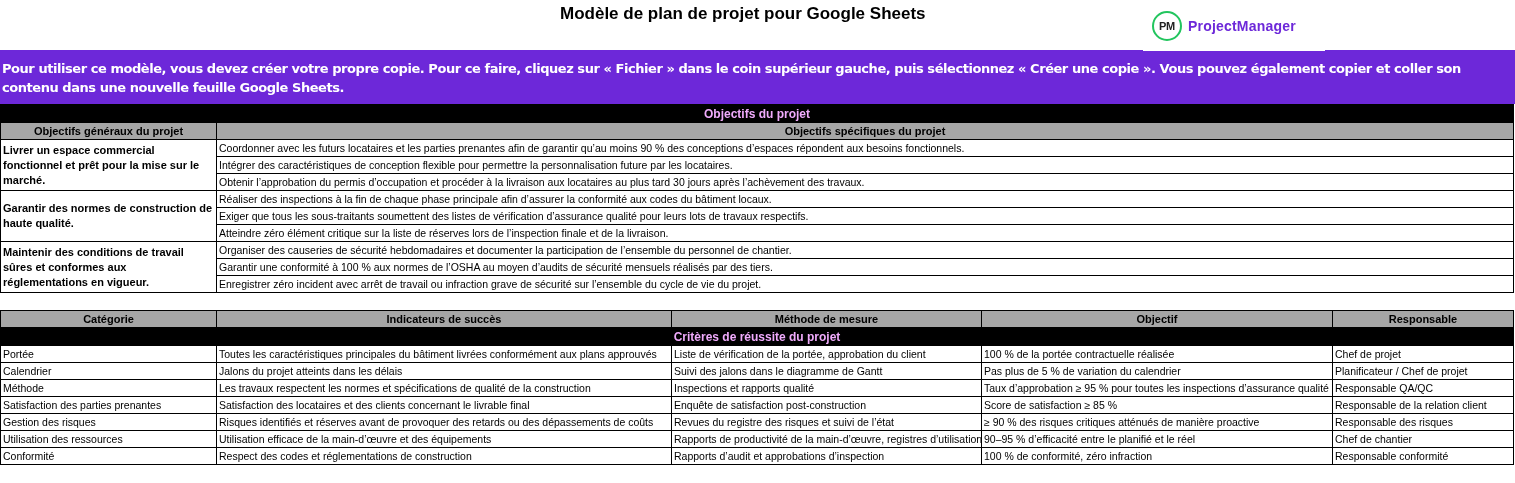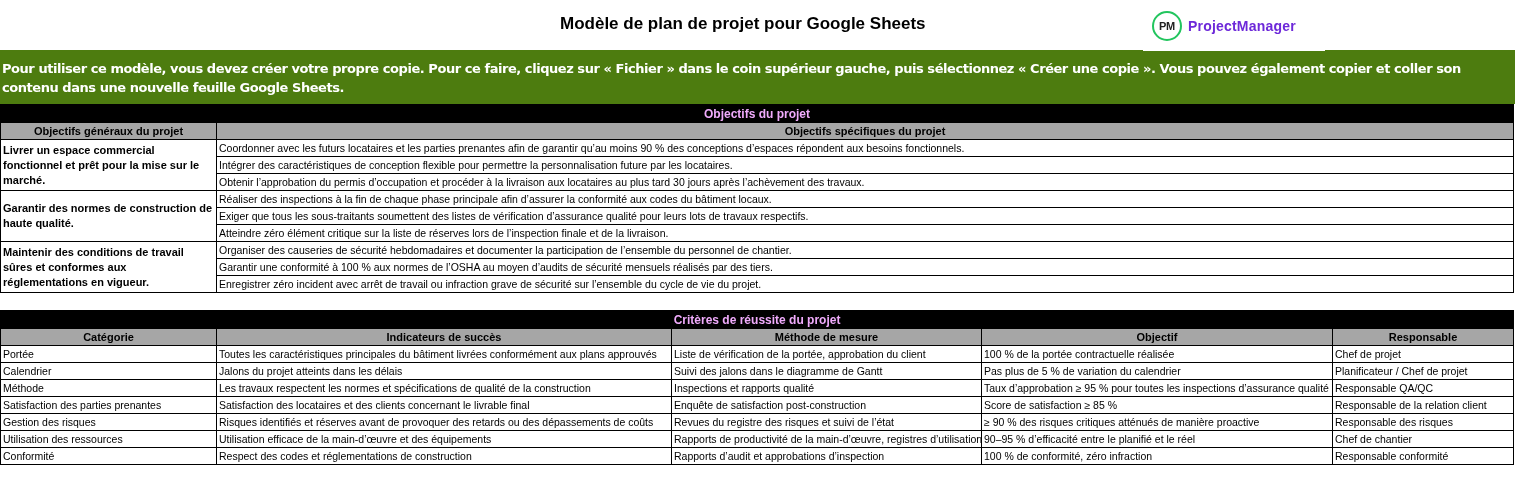--- a/index.html
+++ b/index.html
@@ -1,26 +1,26 @@
 <!DOCTYPE html>
 <html><head>
 <meta charset="utf-8">
 <style>
   * { box-sizing: border-box; margin: 0; padding: 0; }
   html, body { width: 1515px; height: 483px; overflow: hidden; background: #ffffff; }
   body { font-family: "Liberation Sans", sans-serif; color: #000; position: relative; }
 
   .title-row { position: absolute; left: 0; top: 0; width: 1515px; height: 50px; background: #fff; }
-  .page-title { position: absolute; left: 560px; top: 14px; font-size: 17px; font-weight: bold; white-space: nowrap; text-align: right; }
+  .page-title { position: absolute; left: 560px; top: 4px; font-size: 17px; font-weight: bold; white-space: nowrap; text-align: right; }
   .logo { position: absolute; left: 1152px; top: 10px; height: 32px; display: flex; align-items: center; }
   .logo-badge { width: 30px; height: 30px; border: 2px solid #22c55e; border-radius: 50%; display: flex; align-items: center; justify-content: center; font-size: 11px; font-weight: bold; color: #222; letter-spacing: -0.3px; }
   .logo-text { margin-left: 6px; font-size: 14px; color: #6d28d9; font-weight: bold; letter-spacing: 0.2px; }
   .logo-underline { position: absolute; left: 1143px; top: 48px; width: 182px; height: 3px; background: #fff; }
 
-  .banner { position: absolute; left: 0; top: 50px; width: 1515px; height: 54px; background: #4d7c0f; color: #fff; font-size: 13px; font-weight: bold; line-height: 19px; padding: 9px 2px 8px 2px; font-family: "DejaVu Sans", sans-serif; letter-spacing: -0.45px; }
+  .banner { position: absolute; left: 0; top: 50px; width: 1515px; height: 54px; background: #6d28d9; color: #fff; font-size: 13px; font-weight: bold; line-height: 19px; padding: 9px 2px 8px 2px; font-family: "DejaVu Sans", sans-serif; letter-spacing: -0.45px; }
 
   table { position: absolute; left: 0; border-collapse: collapse; table-layout: fixed; font-size: 10.5px; }
   td, th { border: 1px solid #000; overflow: hidden; white-space: nowrap; }
   .sec-title { background: #000; color: #f0abfc; font-weight: bold; text-align: center; font-size: 12px; height: 18px; border: 1px solid #000; }
   .col-head { background: #a6a6a6; font-weight: bold; text-align: center; font-size: 11px; height: 17px; }
   .cell { padding: 0 2px; height: 17px; }
   .goal { font-weight: bold; font-size: 11px; white-space: normal; line-height: 15px; padding: 0 2px; vertical-align: middle; }
 
   #t1 { top: 104px; width: 1513px; }
   #t2 { top: 310px; width: 1513px; }
@@ -89,28 +89,28 @@
 <table id="t2">
   <colgroup>
     <col style="width:216px">
       <col style="width:455px">
       <col style="width:310px">
       <col style="width:351px">
       <col style="width:181px">
   </colgroup>
   <tbody>
       <tr>
-    <td colspan="5" class="sec-title">Critères de réussite du projet</td>
-  </tr>
-  <tr>
     <td class="col-head">Catégorie</td>
     <td class="col-head">Indicateurs de succès</td>
     <td class="col-head">Méthode de mesure</td>
     <td class="col-head">Objectif</td>
     <td class="col-head">Responsable</td>
+  </tr>
+  <tr>
+    <td colspan="5" class="sec-title">Critères de réussite du projet</td>
   </tr>
   <tr>
     <td class="cell">Portée</td>
     <td class="cell">Toutes les caractéristiques principales du bâtiment livrées conformément aux plans approuvés</td>
     <td class="cell">Liste de vérification de la portée, approbation du client</td>
     <td class="cell">100 % de la portée contractuelle réalisée</td>
     <td class="cell">Chef de projet</td>
   </tr>
   <tr>
     <td class="cell">Calendrier</td>

